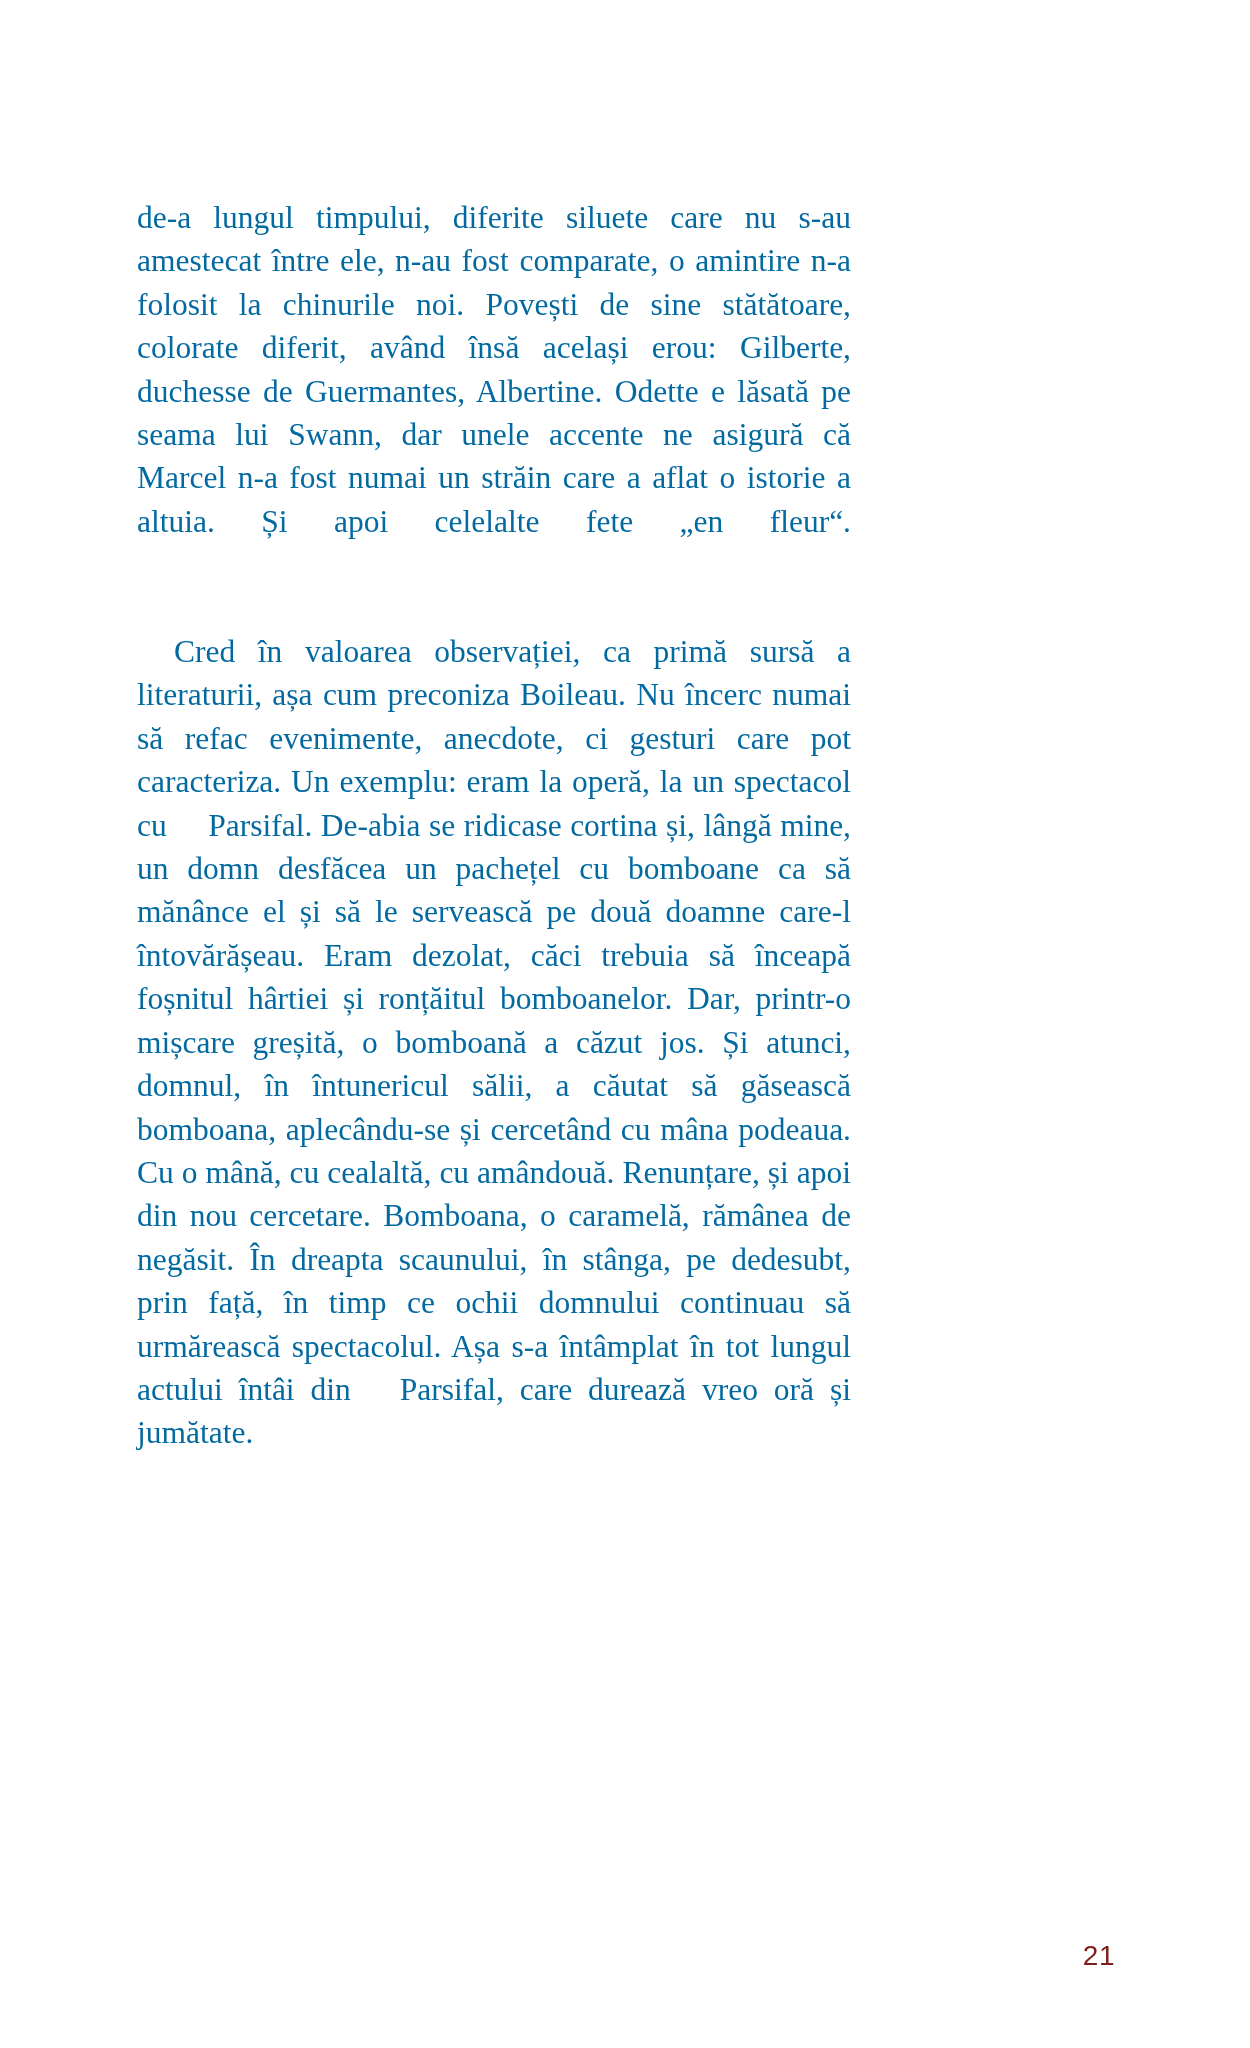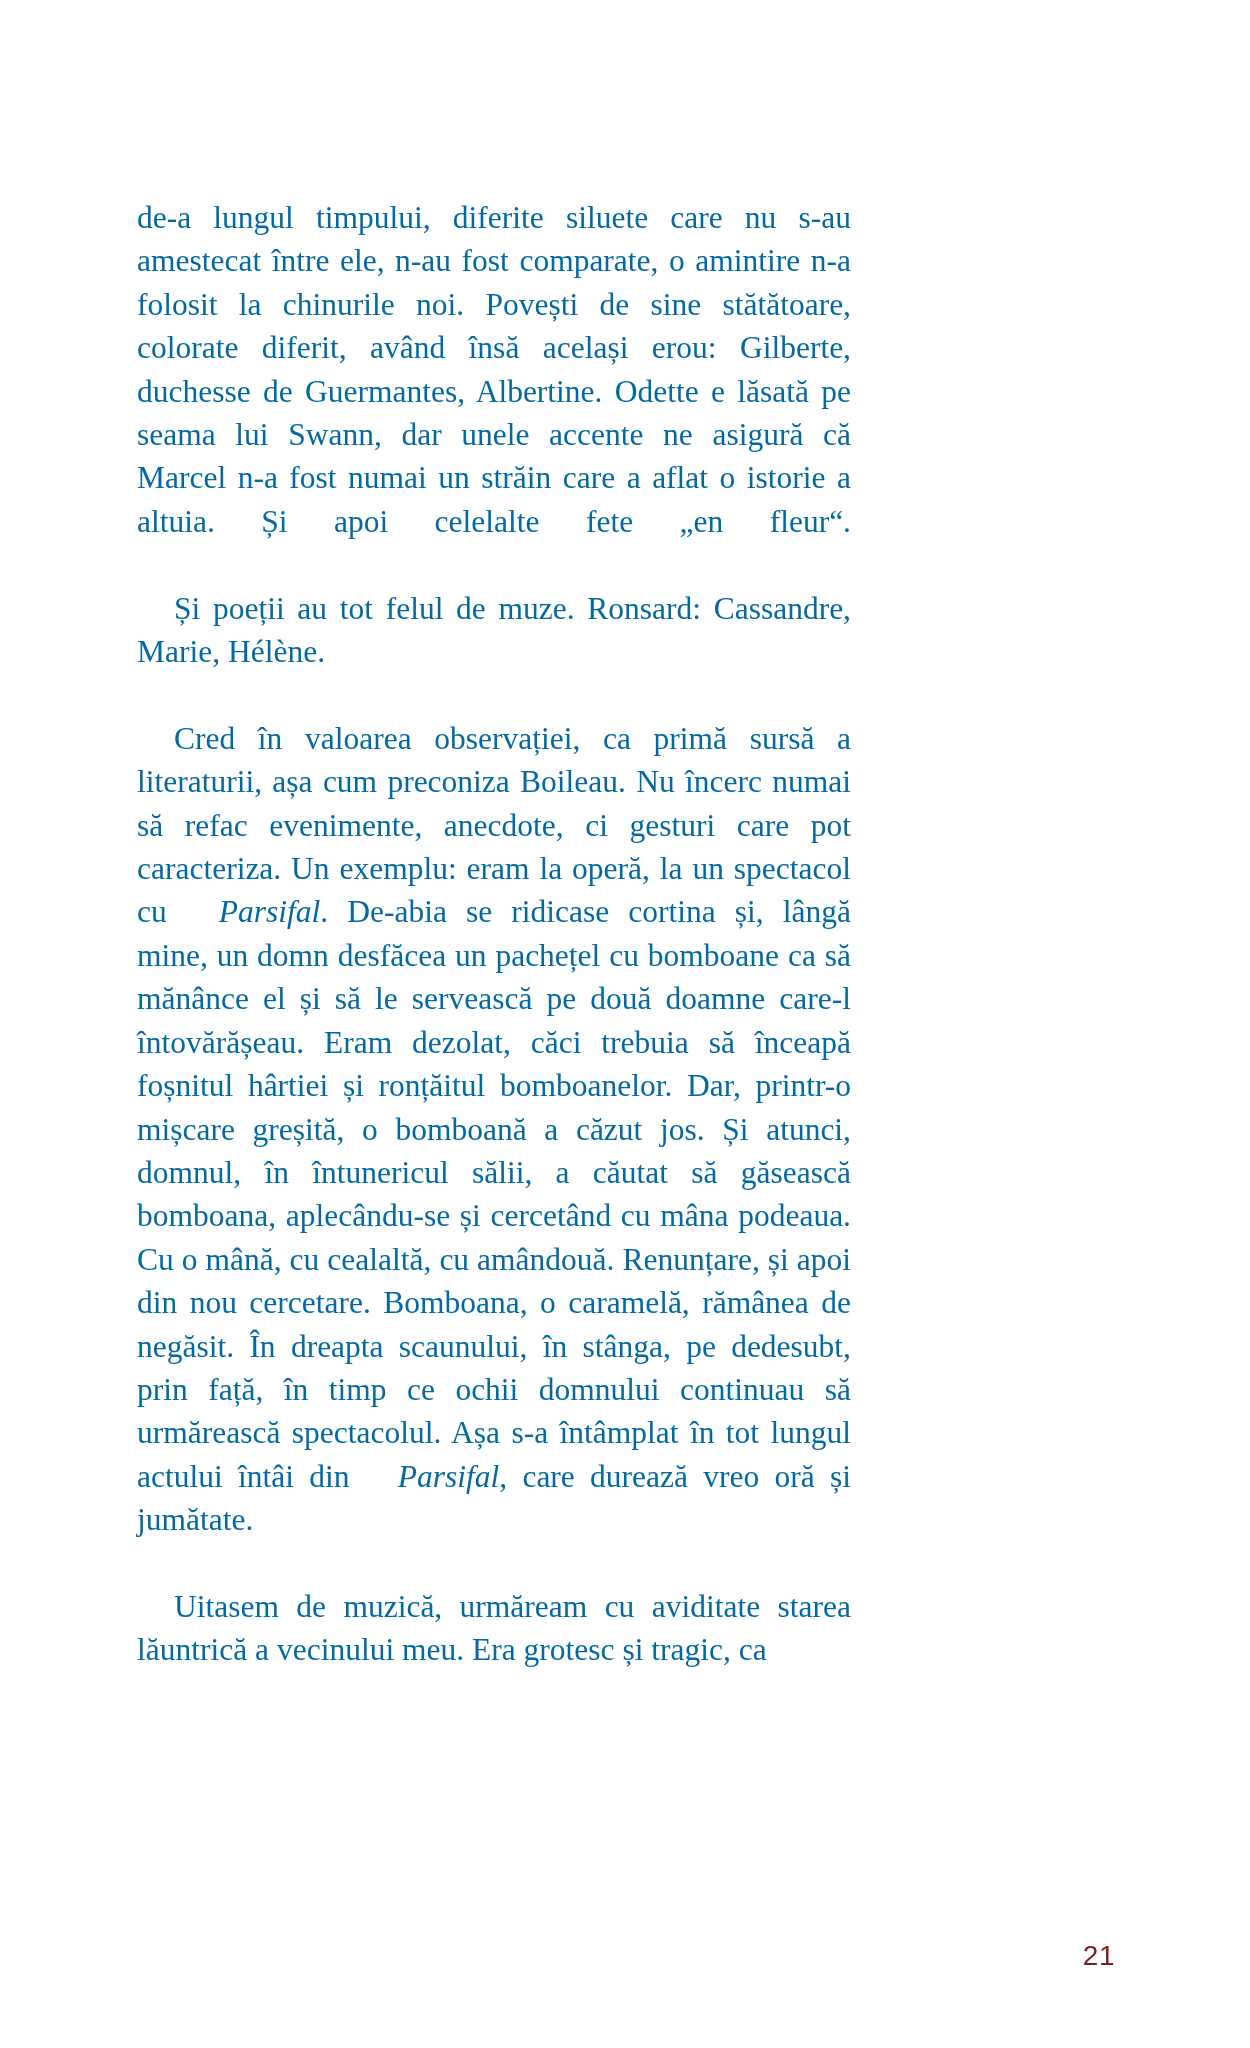--- a/index.html
+++ b/index.html
@@ -37,21 +37,20 @@
   .para.indented {
     text-indent: 37px;
   }
   .para + .para {
     margin-top: 0;
   }
   .gap {
     height: 43.4px;
   }
   .it {
-    font-style: italic;
     margin-left: 33px;
   }
   .folio {
     position: absolute;
     right: 135px;
     bottom: 76px;
     font-family: Liberation Sans, sans-serif;
     font-size: 28px;
     color: #7f1d1d;
     letter-spacing: 0.5px;
@@ -66,25 +65,23 @@
 </style>
 </head>
 <body>
 
 <div class="page">
 
   <div class="text-block">
 
     <p class="para"><span>de-a lungul timpului, diferite siluete care nu s-au amestecat între ele, n-au fost comparate, o amintire n-a folosit la chinurile noi. Povești de sine stătătoare, colorate diferit, având însă același erou: Gilberte, duchesse de Guermantes, Albertine. Odette e lăsată pe seama lui Swann, dar unele accente ne asigură că Marcel n-a fost numai un străin care a aflat o istorie a altuia. Și apoi celelalte fete „en fleur“.</span></p>
 
-    <p class="para indented nolast"><span>Și poeții au tot felul de muze. Ronsard: Cassandre, Marie, Hélène.</span></p>
 
     <div class="gap"></div>
 
     <p class="para indented"><span>Cred în valoarea observației, ca primă sursă a literaturii, așa cum preconiza Boileau. Nu încerc numai să refac evenimente, anecdote, ci gesturi care pot caracteriza. Un exemplu: eram la operă, la un spec­tacol cu </span><span class="it">Parsifal</span><span>. De-abia se ridicase cortina și, lângă mine, un domn desfăcea un pachețel cu bomboane ca să mănânce el și să le servească pe două doamne care-l întovărășeau. Eram dezolat, căci trebuia să înceapă foșnitul hârtiei și ronțăitul bomboanelor. Dar, printr-o mișcare greșită, o bomboană a căzut jos. Și atunci, domnul, în întunericul sălii, a căutat să găsească bomboana, aplecându-se și cercetând cu mâna podeaua. Cu o mână, cu cealaltă, cu amândouă. Renunțare, și apoi din nou cercetare. Bomboana, o caramelă, rămânea de negăsit. În dreapta scaunului, în stânga, pe dedesubt, prin față, în timp ce ochii domnului continuau să urmărească spectacolul. Așa s-a întâmplat în tot lungul actului întâi din </span><span class="it">Parsifal</span><span>, care durează vreo oră și jumătate.</span></p>
 
-    <p class="para indented nolast"><span>Uitasem de muzică, urmăream cu aviditate starea lăuntrică a vecinului meu. Era grotesc și tragic, ca</span></p>
 
   </div>
 
   <div class="folio">21</div>
 
 </div>
 
 </body></html>

